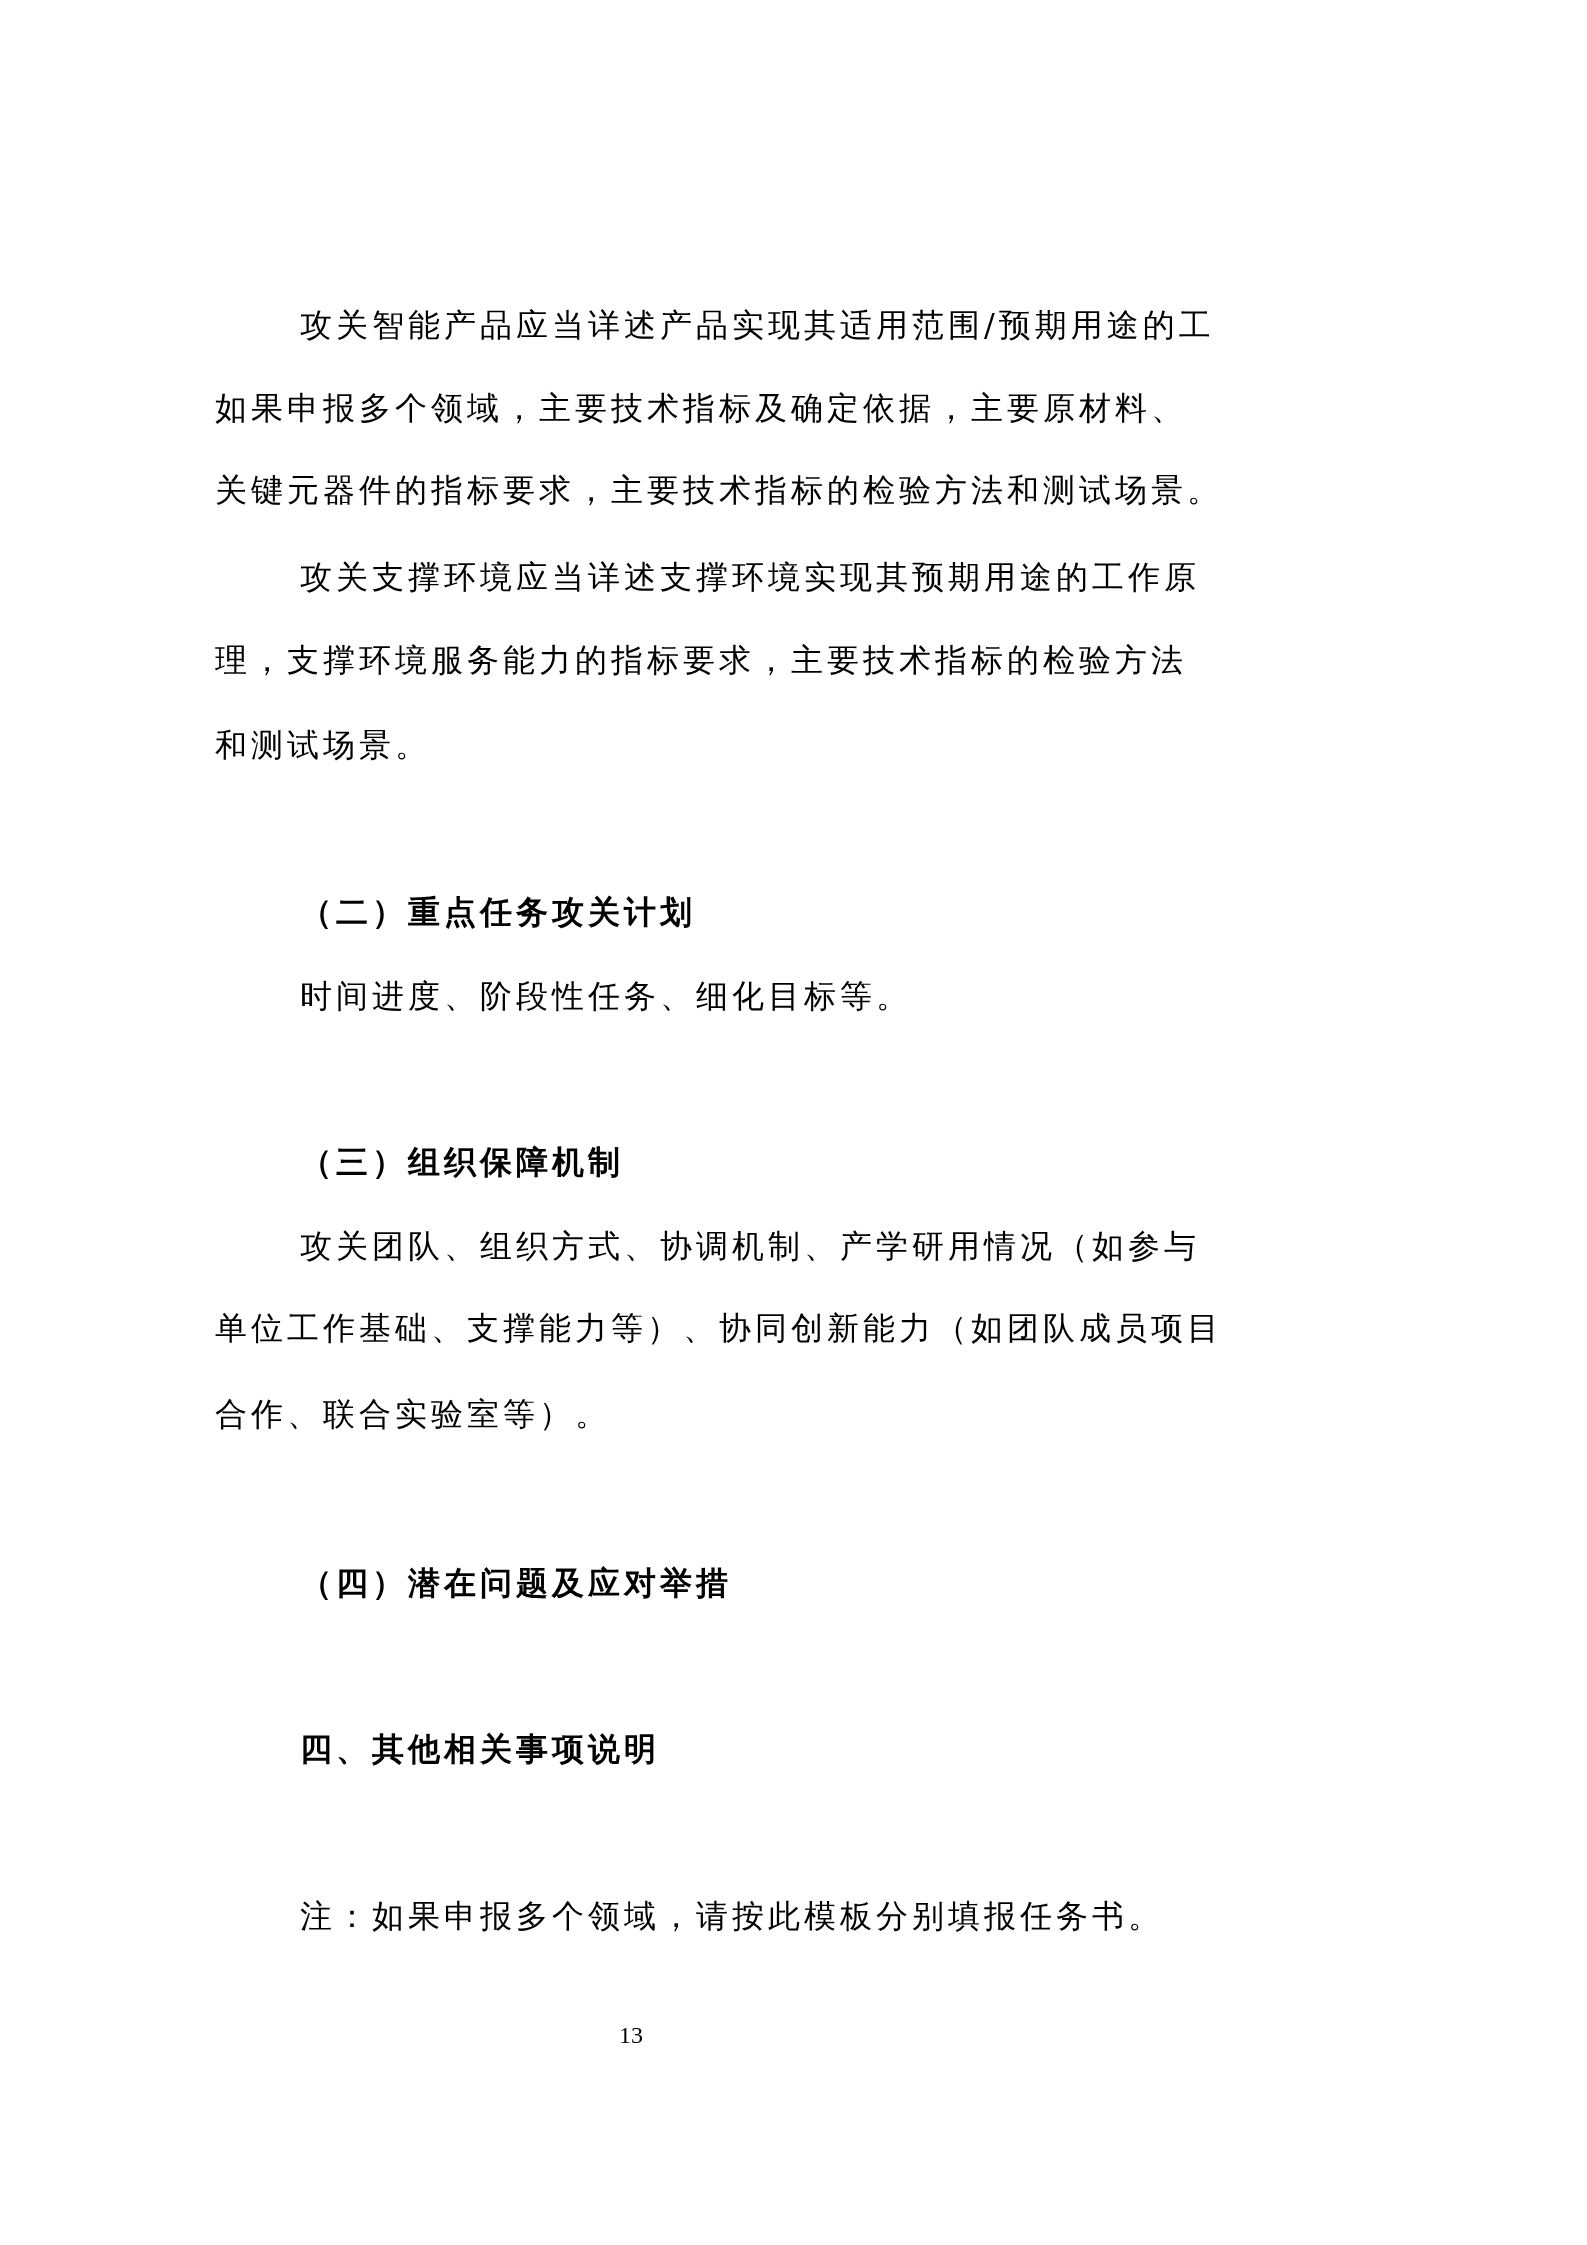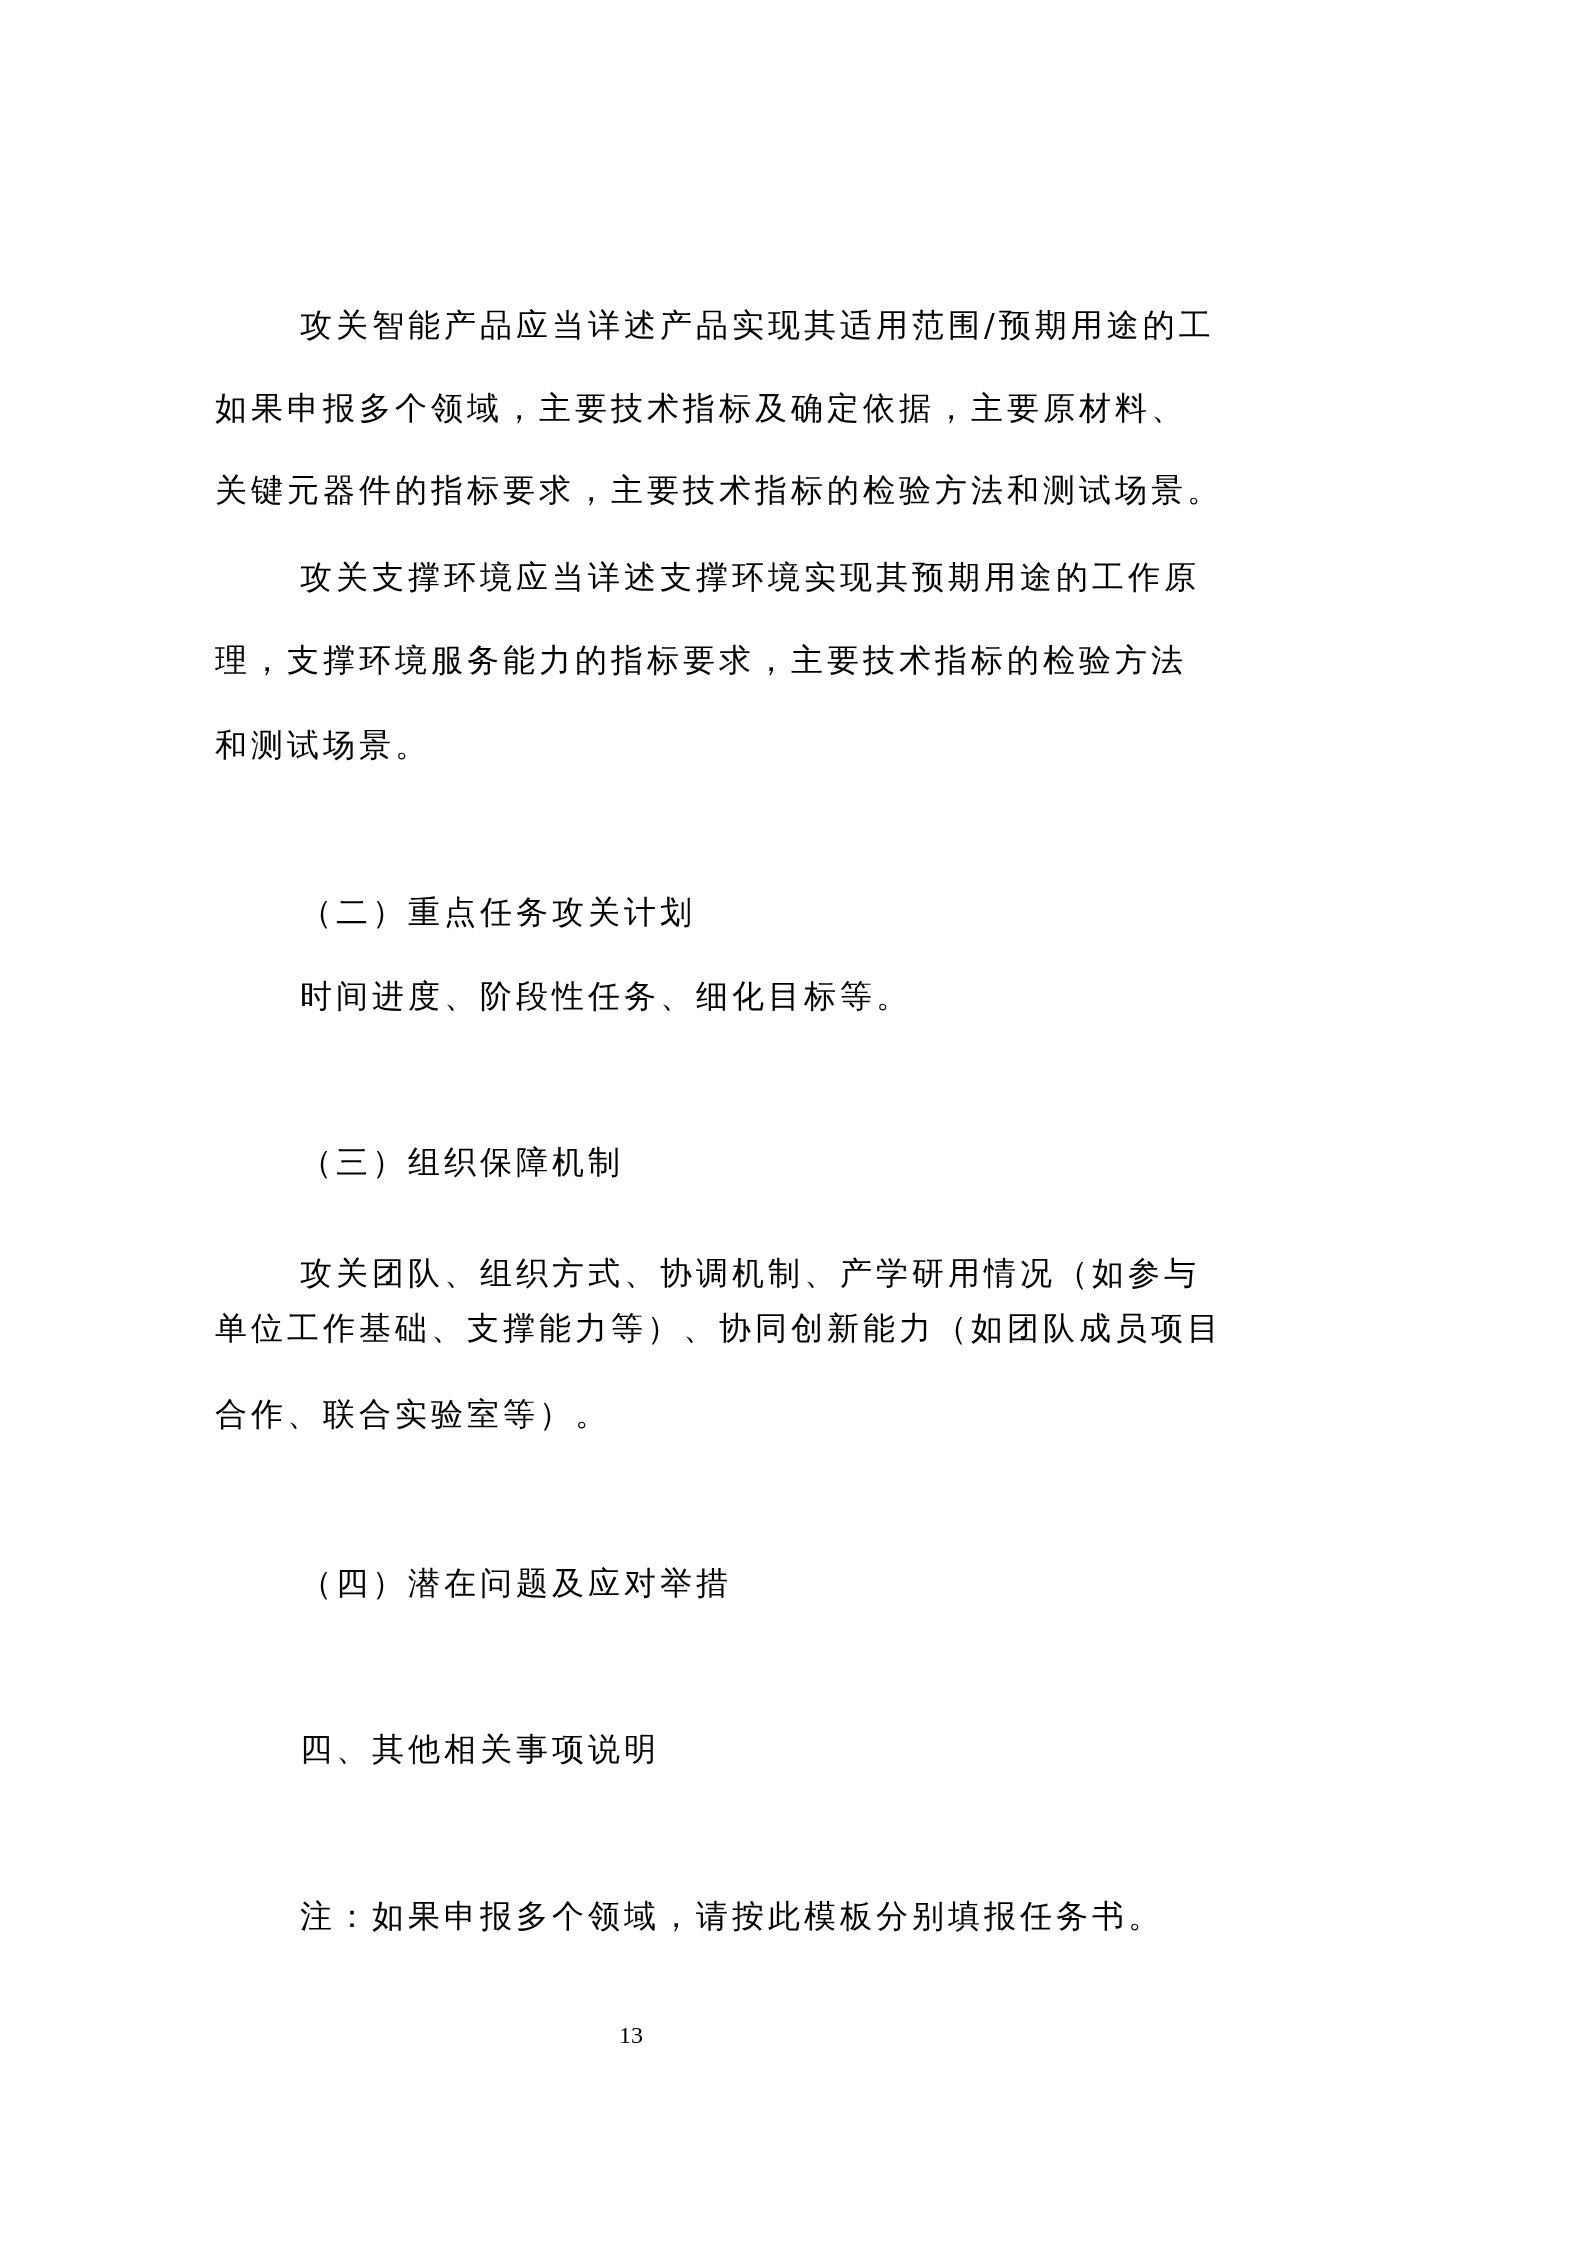--- a/index.html
+++ b/index.html
@@ -1,32 +1,32 @@
 <!DOCTYPE html>
 <html><head>
 <meta charset="utf-8">
 <style>
 html,body{margin:0;padding:0;background:#fff;}
 body{width:1587px;height:2245px;position:relative;overflow:hidden;font-family:"DejaVu Serif",serif;color:#000;}
 .ln{position:absolute;left:215px;width:1165px;font-size:32px;line-height:56px;white-space:nowrap;letter-spacing:4px;}
 .ind{left:300px;}
-.h{font-family:"DejaVu Sans",sans-serif;font-weight:normal;}
+.h{font-family:"DejaVu Sans",sans-serif;font-weight:bold;}
 .pg{position:absolute;left:0;width:1262px;text-align:center;top:2022px;font-size:24px;font-family:"Liberation Serif",serif;}
 </style>
 </head>
 <body>
 
 <div class="ln ind" style="top:297px">攻关智能产品应当详述产品实现其适用范围/预期用途的工</div>
 <div class="ln" style="top:380px">如果申报多个领域，主要技术指标及确定依据，主要原材料、</div>
 <div class="ln" style="top:462px">关键元器件的指标要求，主要技术指标的检验方法和测试场景。</div>
 <div class="ln ind" style="top:549px">攻关支撑环境应当详述支撑环境实现其预期用途的工作原</div>
 <div class="ln" style="top:632px">理，支撑环境服务能力的指标要求，主要技术指标的检验方法</div>
 <div class="ln" style="top:717px">和测试场景。</div>
 <div class="ln h" style="top:884px;left:300px">（二）重点任务攻关计划</div>
 <div class="ln ind" style="top:968px">时间进度、阶段性任务、细化目标等。</div>
 <div class="ln h" style="top:1134px;left:300px">（三）组织保障机制</div>
-<div class="ln ind" style="top:1245px">攻关团队、组织方式、协调机制、产学研用情况（如参与</div>
+<div class="ln ind" style="top:1218px">攻关团队、组织方式、协调机制、产学研用情况（如参与</div>
 <div class="ln" style="top:1300px">单位工作基础、支撑能力等）、协同创新能力（如团队成员项目</div>
 <div class="ln" style="top:1386px">合作、联合实验室等）。</div>
 <div class="ln h" style="top:1555px;left:300px">（四）潜在问题及应对举措</div>
 <div class="ln h" style="top:1721px;left:300px">四、其他相关事项说明</div>
 <div class="ln ind" style="top:1888px">注：如果申报多个领域，请按此模板分别填报任务书。</div>
 <div class="pg">13</div>
 
 </body></html>

